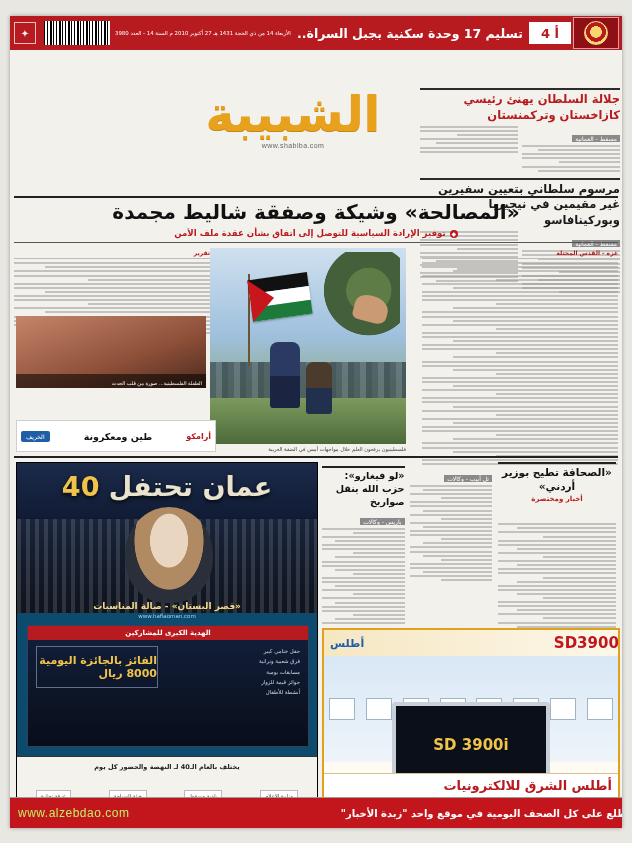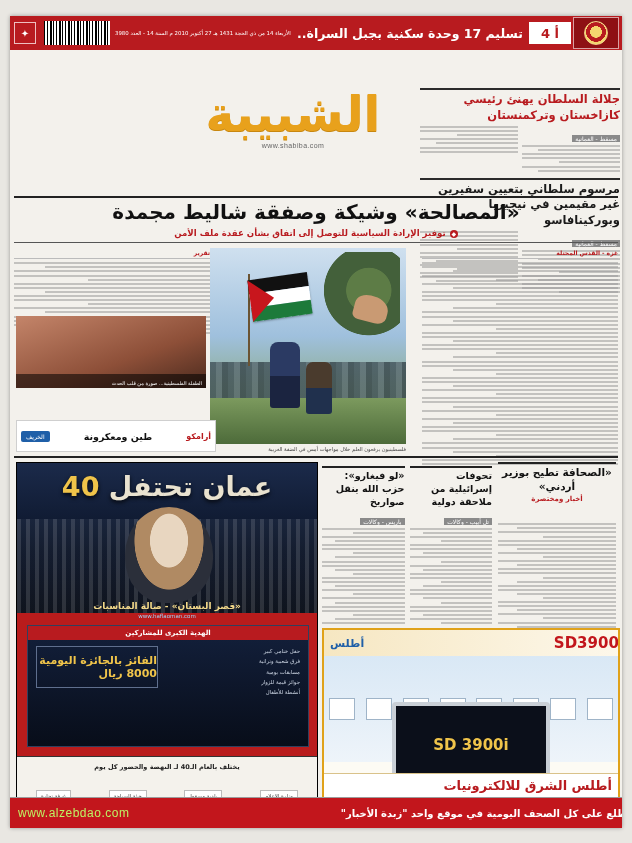--- a/index.html
+++ b/index.html
@@ -208,21 +208,21 @@
   .ad-strip .txt{font-size:9.5px;font-weight:bold;color:#111;}
   .ad-strip .brand{font-size:8px;font-weight:bold;color:#b81b1f;}
 
   .rule-mid{
     position:absolute;right:4px;top:440px;width:604px;height:2px;background:#222;
   }
 
   
   .lower-left-ad{
     position:absolute;left:6px;top:446px;width:300px;height:350px;
-    background:#b91c1c;overflow:hidden;
+    background:#0c4a6e;overflow:hidden;
     border:1px solid #000;
   }
   .ad-top{
     position:absolute;left:0;top:0;width:100%;height:150px;
     background:linear-gradient(180deg,#1b2a4a 0%,#0a1326 60%,#050a14 100%);
   }
   .ad-crowd{
     position:absolute;left:0;top:56px;width:100%;height:94px;
     background:repeating-linear-gradient(90deg,rgba(255,255,255,.16) 0 4px,rgba(255,255,255,.04) 4px 9px);
   }
@@ -600,21 +600,20 @@
         <span>بلدية مسقط</span>
         <span>هيئة السياحة</span>
         <span>غرفة تجارة</span>
       </div>
     </div>
   </div>
 
   <div class="lower-mid">
     <div class="lm-cols">
       <div class="c">
-        <div class="lm-head">تحوفات إسرائيلية من ملاحقة دولية</div>
         <span class="kicker">تل أبيب - وكالات</span>
         <div class="body-lines">
           <div class="ln l"></div>
               <div class="ln m"></div>
               <div class="ln l"></div>
               <div class="ln s"></div>
           <div class="ln l"></div>
               <div class="ln l"></div>
               <div class="ln m"></div>
               <div class="ln l"></div>

